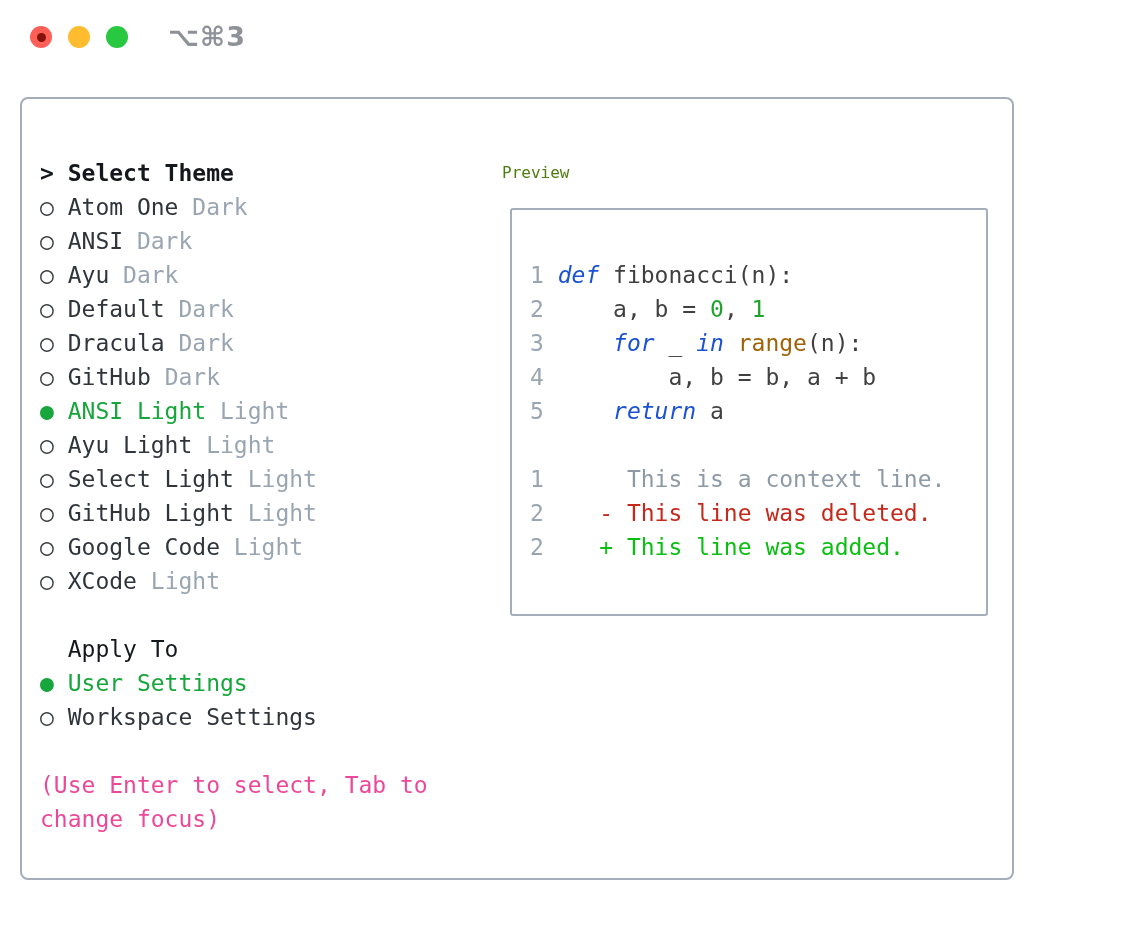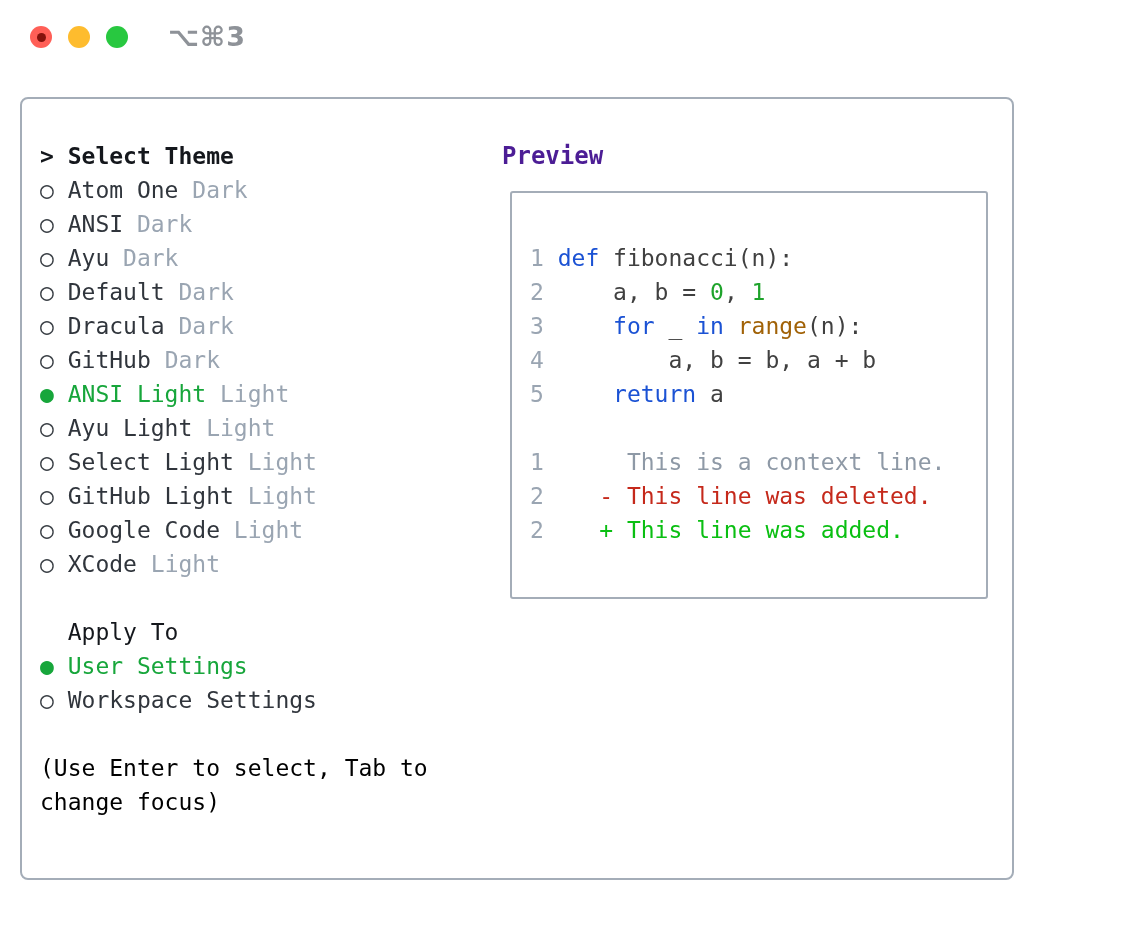--- a/index.html
+++ b/index.html
@@ -26,57 +26,57 @@
     font-family:"DejaVu Sans","Liberation Sans",sans-serif;
     font-weight:bold;font-size:27px;color:#8e9298;letter-spacing:1px;
     line-height:22px;
   }
   
   .window{
     position:absolute;left:20px;top:97px;width:994px;height:783px;
     border:2px solid #a4adb8;border-radius:8px;box-sizing:border-box;
     background:#ffffff;
   }
-  .columns{display:flex;padding:40px 0 0 18px;}
+  .columns{display:flex;padding:57px 0 0 18px;}
   .left-col{width:462px;flex:none;}
   .right-col{flex:none;}
 
   .trow,.arow{
     height:34px;line-height:34px;font-size:23px;white-space:pre;
     color:#30353c;
   }
   .marker{display:inline-block;width:2ch;color:#3d4248;}
   .trow.header .marker,.trow.header .name{font-weight:bold;color:#14171c;}
   .variant{margin-left:1ch;color:#9aa5b2;}
   .trow.selected .marker,.trow.selected .name{color:#17a63b;}
   .arow.selected .marker,.arow.selected .label{color:#17a63b;}
   .apply-block{margin-top:34px;}
   .arow.header .label{color:#14171c;}
   .help-text{
     margin-top:34px;width:30ch;font-size:23px;line-height:34px;
-    color:#000000;
+    color:#ec4899;
   }
 
   
   .preview-title{
-    height:34px;line-height:34px;font-size:24px;font-weight:bold;
-    color:#4c1d95;white-space:pre;
+    height:34px;line-height:34px;font-size:16px;font-weight:normal;
+    color:#4d7c0f;white-space:pre;
   }
   .preview-box{
     margin-top:18px;margin-left:8px;width:478px;height:408px;
     border:2px solid #a4adb8;border-radius:3px;box-sizing:border-box;
     padding:48px 0 0 18px;overflow:hidden;background:#ffffff;
   }
   .cline,.dline,.blank-line{
     height:34px;line-height:34px;font-size:23px;white-space:pre;
   }
   .lnum{display:inline-block;width:1ch;margin-right:1ch;color:#9aa5b2;}
   .ctext,.dtext{white-space:pre;}
   .tok-p{color:#404040;}
-  .tok-k{color:#1b52d4;}
+  .tok-k{color:#1b52d4;font-style:italic;}
   .tok-n{color:#1ea32b;}
   .tok-b{color:#a16207;}
   .dline.context .dtext{color:#8e99a6;}
   .dline.deleted .dtext{color:#c5291b;}
   .dline.added .dtext{color:#0abf12;}
 </style>
 </head>
 <body>
 
 <div class="titlebar">

